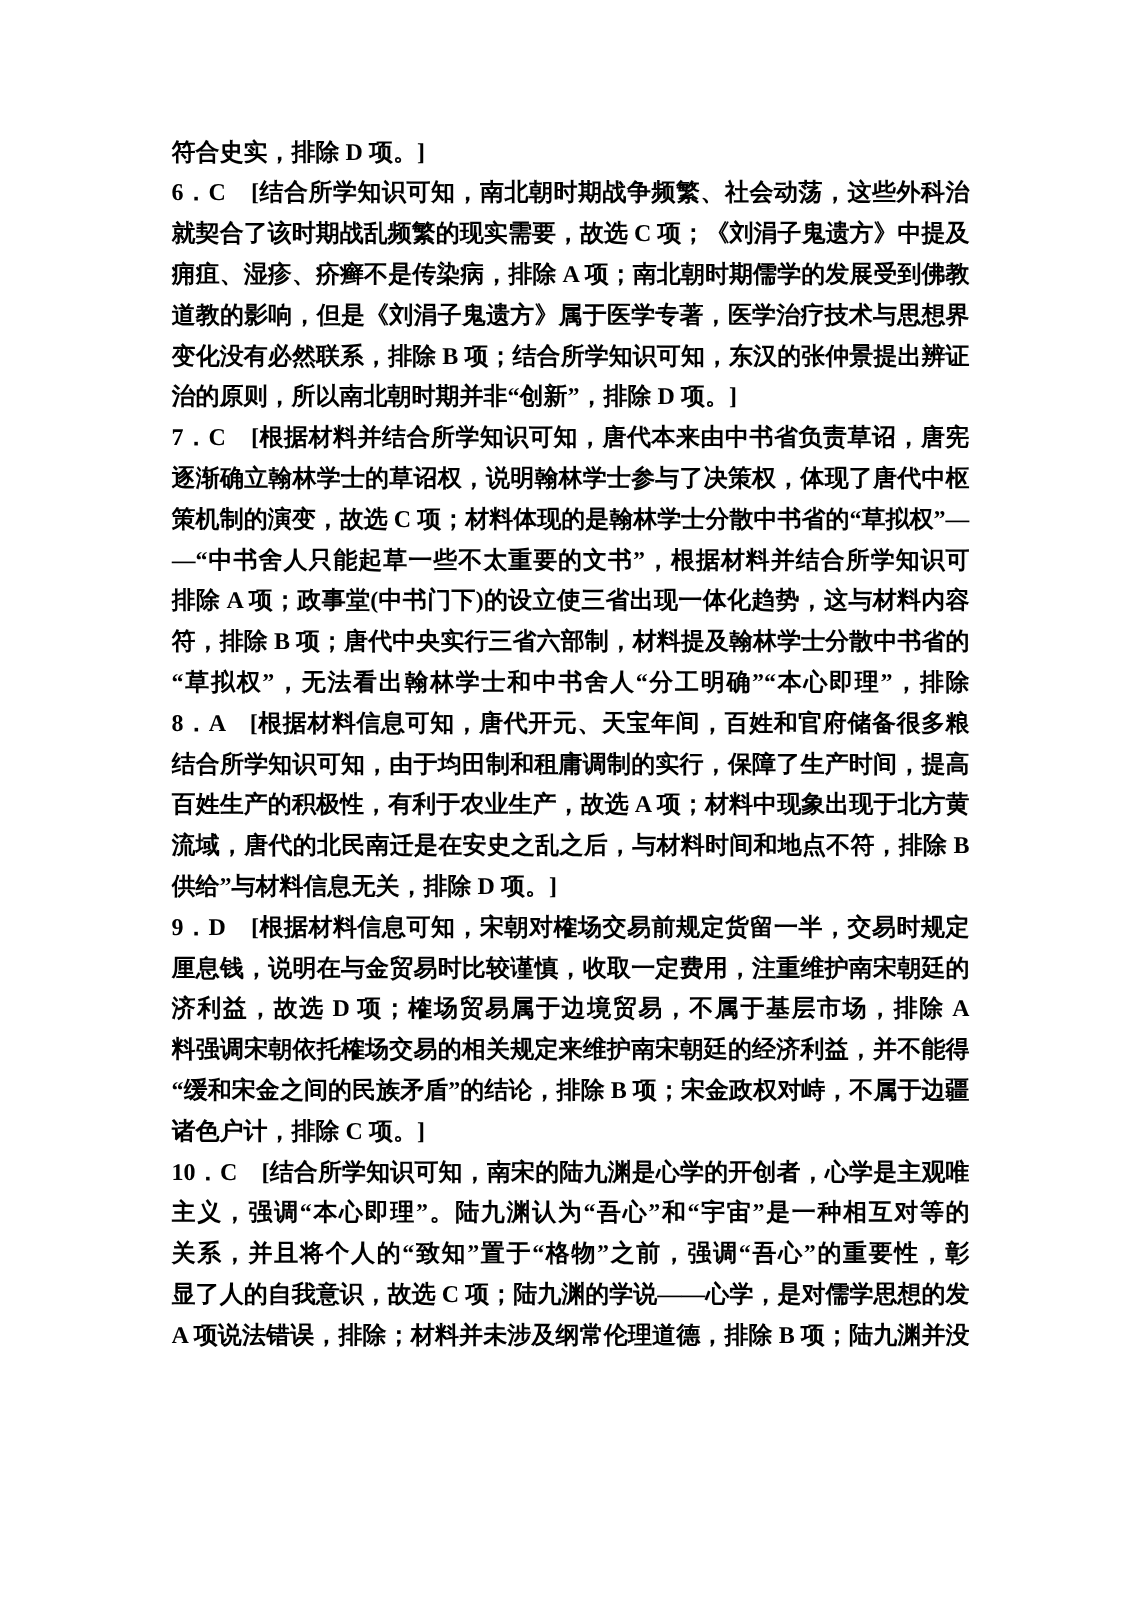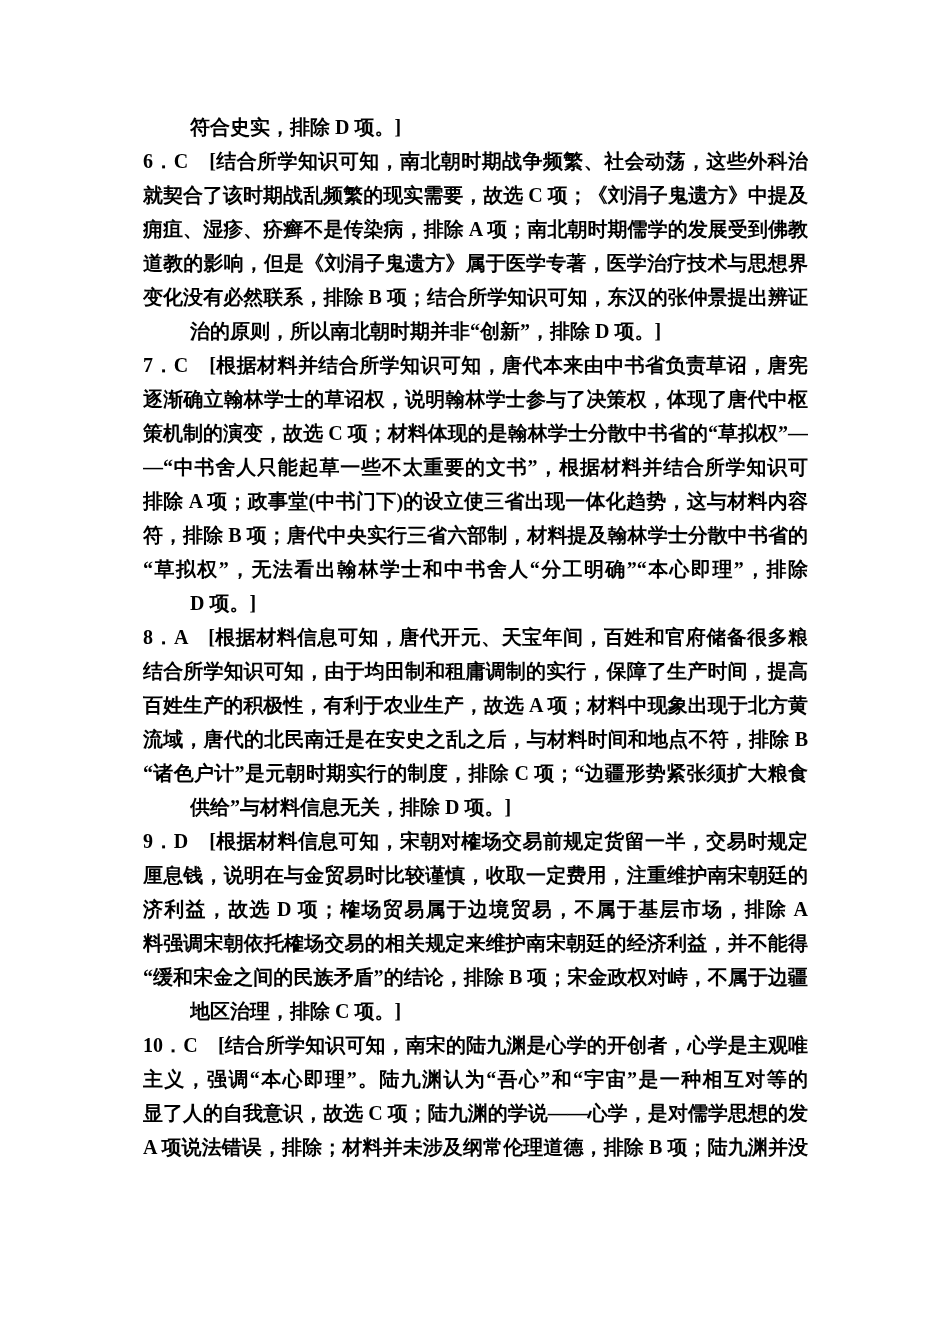--- a/index.html
+++ b/index.html
@@ -32,21 +32,20 @@
   .line {
     height: 34px;
     overflow: hidden;
     text-align: justify;
     text-align-last: justify;
     white-space: normal;
   }
   .line.last {
     text-align: right;
     text-align-last: left;
-    margin-left: 47px;
   }
 </style>
 </head>
 <body>
 
 <div class="page">
   <div class="textblock">
       <div class="paragraph">
         <div class="line last">符合史实，排除 D 项。]</div>
       </div>
@@ -59,38 +58,37 @@
         <div class="line last">治的原则，所以南北朝时期并非“创新”，排除 D 项。]</div>
       </div>
       <div class="paragraph">
         <div class="line">7．C　[根据材料并结合所学知识可知，唐代本来由中书省负责草诏，唐宪宗时</div>
         <div class="line">逐渐确立翰林学士的草诏权，说明翰林学士参与了决策权，体现了唐代中枢决</div>
         <div class="line">策机制的演变，故选 C 项；材料体现的是翰林学士分散中书省的“草拟权”—</div>
         <div class="line">—“中书舍人只能起草一些不太重要的文书”，根据材料并结合所学知识可知，</div>
         <div class="line">排除 A 项；政事堂(中书门下)的设立使三省出现一体化趋势，这与材料内容不</div>
         <div class="line">符，排除 B 项；唐代中央实行三省六部制，材料提及翰林学士分散中书省的</div>
         <div class="line">“草拟权”，无法看出翰林学士和中书舍人“分工明确”“本心即理”，排除</div>
-        <div class="line last">D 项。]</div>
       </div>
       <div class="paragraph">
         <div class="line">8．A　[根据材料信息可知，唐代开元、天宝年间，百姓和官府储备很多粮食，</div>
         <div class="line">结合所学知识可知，由于均田制和租庸调制的实行，保障了生产时间，提高了</div>
         <div class="line">百姓生产的积极性，有利于农业生产，故选 A 项；材料中现象出现于北方黄河</div>
         <div class="line">流域，唐代的北民南迁是在安史之乱之后，与材料时间和地点不符，排除 B 项；</div>
-        <div class="line">“诸色户计”是元朝时期实行的制度，排除 C 项；“边疆形势紧张须扩大粮食</div>
         <div class="line last">供给”与材料信息无关，排除 D 项。]</div>
       </div>
       <div class="paragraph">
         <div class="line">9．D　[根据材料信息可知，宋朝对榷场交易前规定货留一半，交易时规定收取</div>
         <div class="line">厘息钱，说明在与金贸易时比较谨慎，收取一定费用，注重维护南宋朝廷的经</div>
         <div class="line">济利益，故选 D 项；榷场贸易属于边境贸易，不属于基层市场，排除 A 项；材</div>
         <div class="line">料强调宋朝依托榷场交易的相关规定来维护南宋朝廷的经济利益，并不能得出</div>
         <div class="line">“缓和宋金之间的民族矛盾”的结论，排除 B 项；宋金政权对峙，不属于边疆</div>
-        <div class="line last">地区治理，排除 C 项。]</div>
+        <div class="line last">诸色户计，排除 C 项。]</div>
       </div>
       <div class="paragraph">
         <div class="line">10．C　[结合所学知识可知，南宋的陆九渊是心学的开创者，心学是主观唯心</div>
         <div class="line">主义，强调“本心即理”。陆九渊认为“吾心”和“宇宙”是一种相互对等的</div>
+        <div class="line">关系，并且将个人的“致知”置于“格物”之前，强调“吾心”的重要性，彰</div>
         <div class="line">显了人的自我意识，故选 C 项；陆九渊的学说——心学，是对儒学思想的发展，</div>
         <div class="line">A 项说法错误，排除；材料并未涉及纲常伦理道德，排除 B 项；陆九渊并没有</div>
       </div>
     </div>
 </div>
 
 </body></html>

